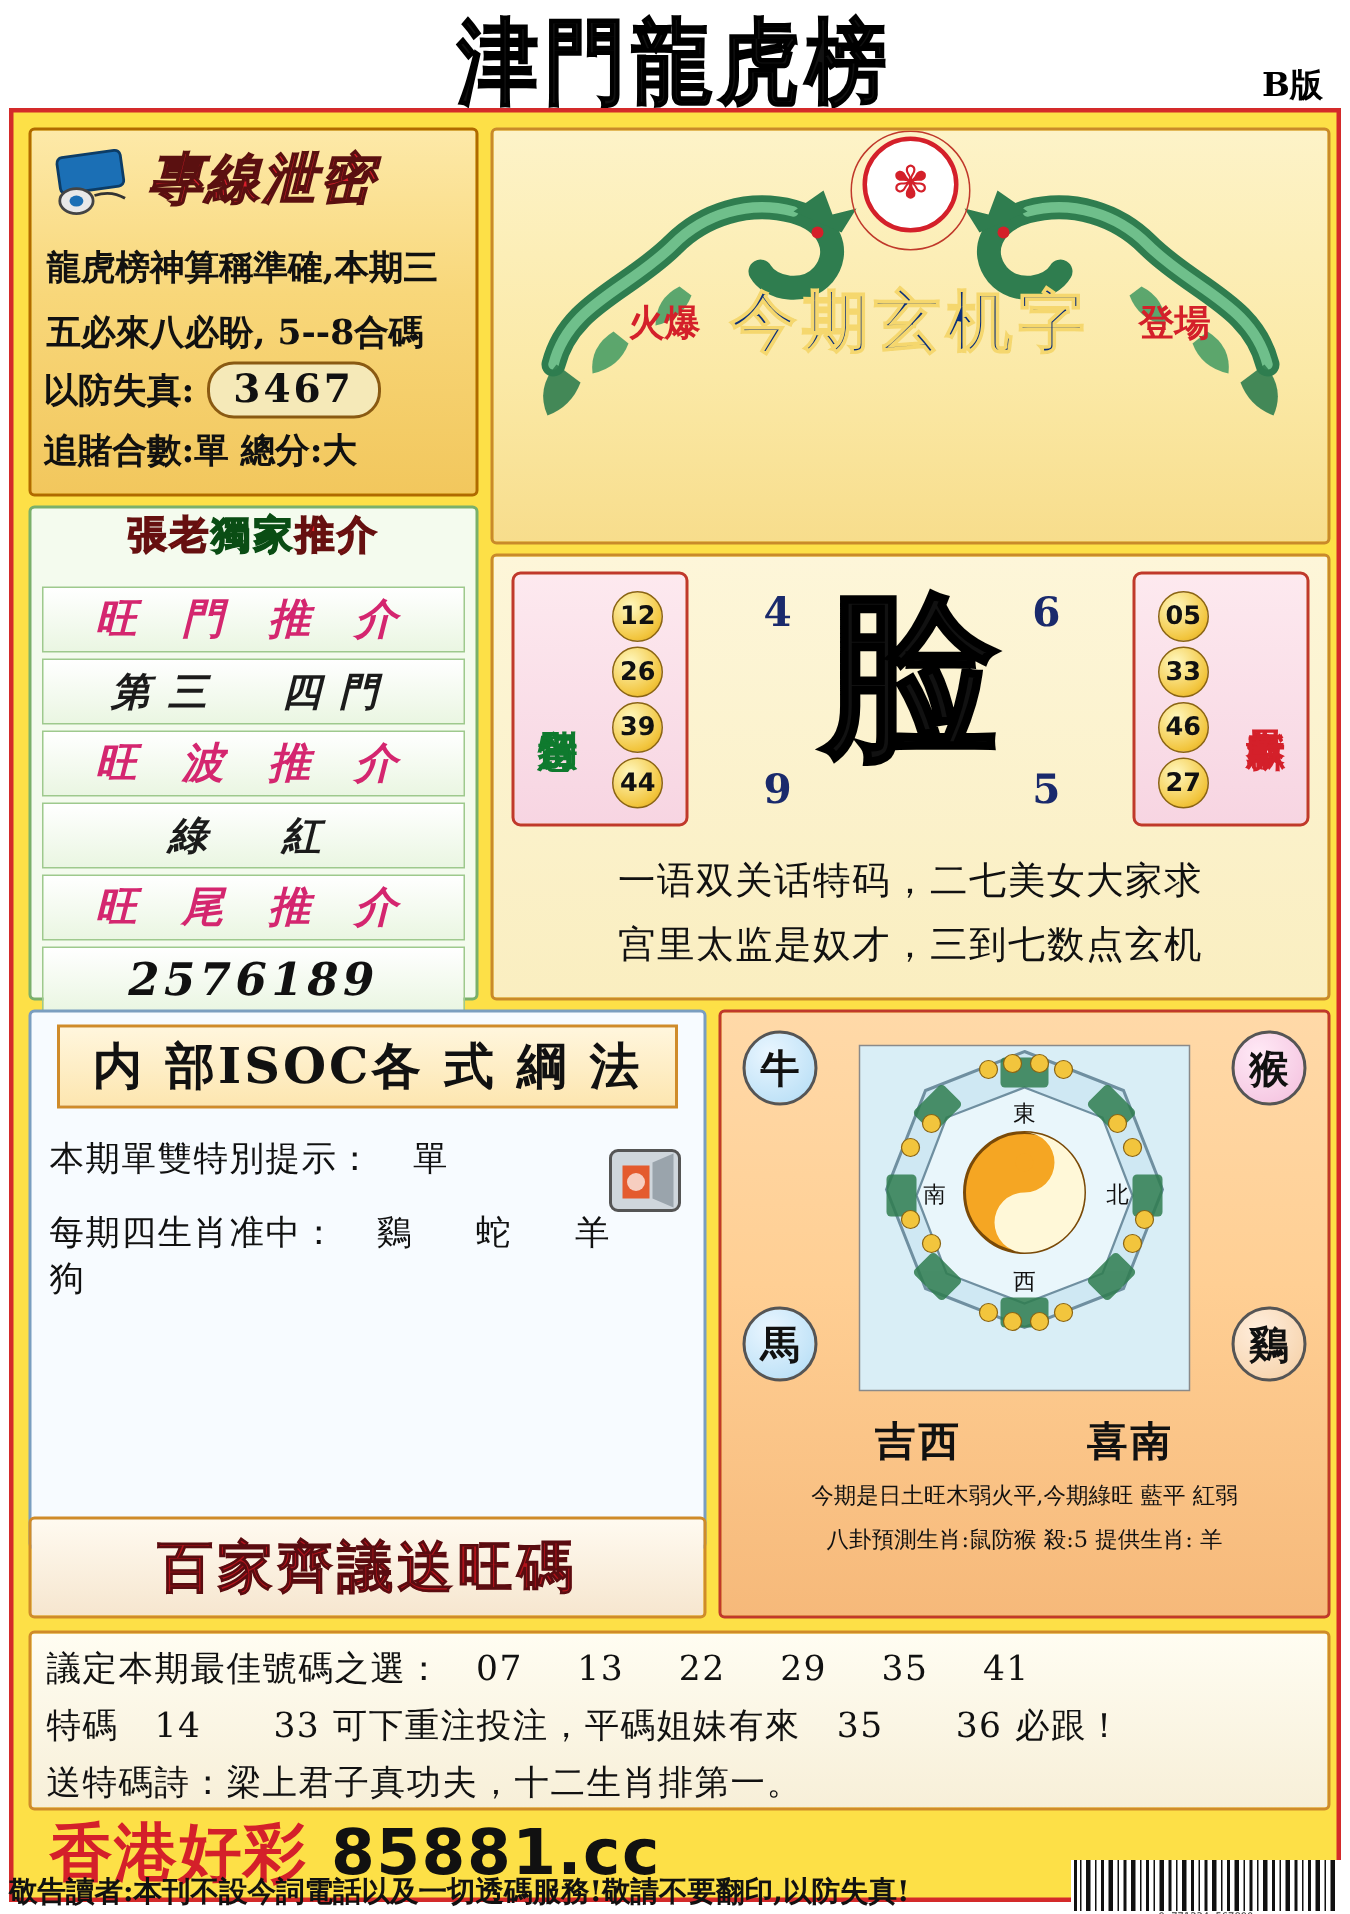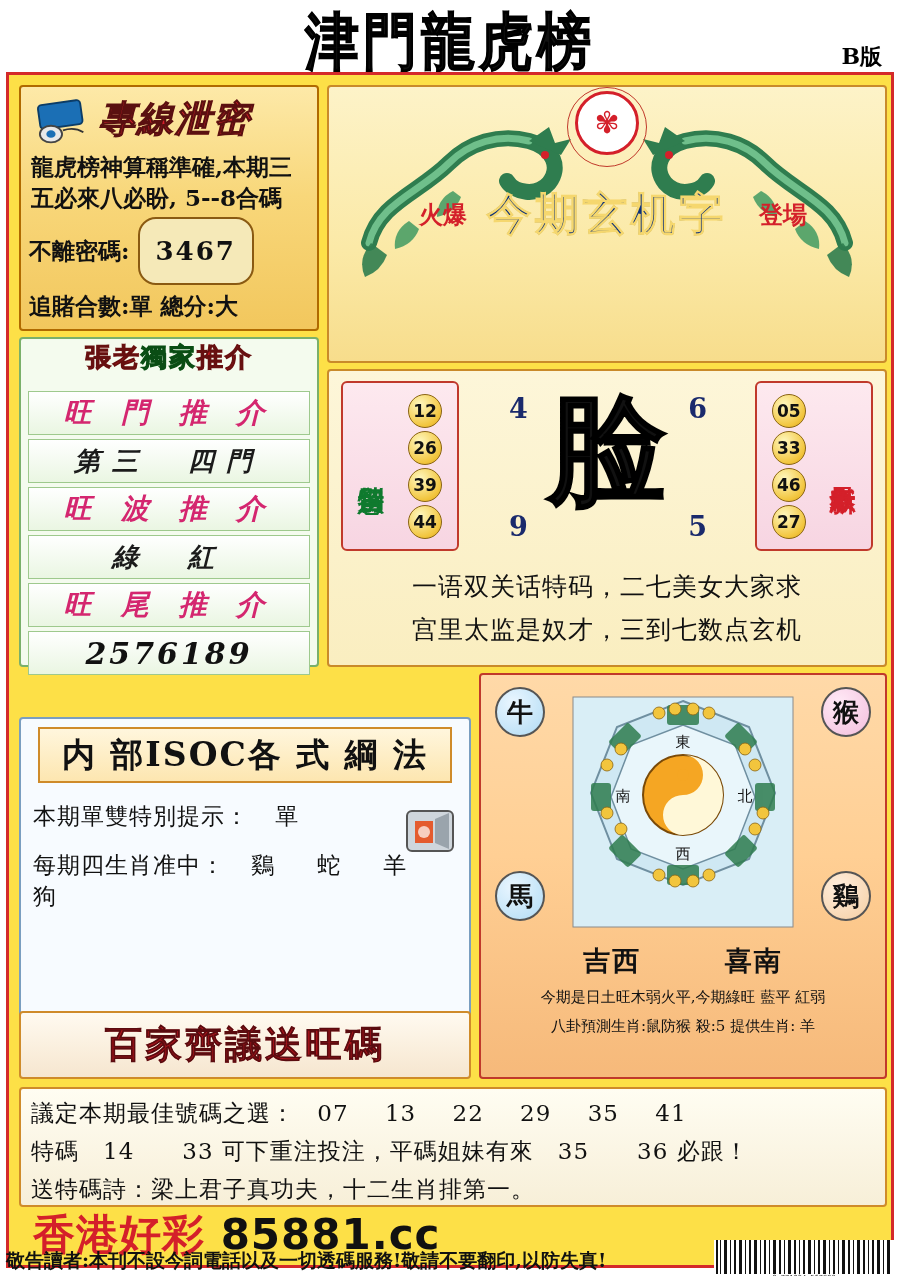--- a/index.html
+++ b/index.html
@@ -54,30 +54,30 @@
   .hotline-title {
     position:absolute; left:70px; top:2px;
     font-family:"DejaVu Serif","Liberation Serif",serif;
     font-size:36px; font-weight:bold; color:#d81e2a;
     -webkit-text-stroke:1px #5a1010;
     letter-spacing:2px;
     font-style:italic;
   }
   .hot-line-txt {
     font-family:"DejaVu Serif","Liberation Serif",serif;
-    font-size:23px; color:#111; margin:0 0 0 2px; line-height:1.35; font-weight:bold;
+    font-size:23px; color:#111; margin:12px 0 0 2px; line-height:1.35; font-weight:bold;
   }
   .secret-row { display:flex; align-items:center; margin-top:4px; }
   .secret-label {
     font-family:"DejaVu Serif","Liberation Serif",serif;
     font-size:23px; font-weight:bold; color:#111;
   }
   .secret-pill {
     margin-left:8px; background:#f5e9b8; border:2px solid #8a5a12;
-    border-radius:18px; padding:17px 16px;
+    border-radius:18px; padding:2px 16px;
     font-size:26px; font-weight:bold; color:#111; letter-spacing:2px;
     font-family:"DejaVu Serif","Liberation Serif",serif;
   }
   .hot-bottom {
     font-family:"DejaVu Serif","Liberation Serif",serif;
     font-size:23px; font-weight:bold; color:#111; margin-top:6px;
   }
 
   
   #zhanglao {
@@ -189,21 +189,20 @@
     font-family:Liberation Mono, monospace;
     font-size:25px; color:#111; line-height:1.7; text-align:center;
     letter-spacing:1px;
   }
 
   
   #isoc {
     left:4px; top:592px; width:452px; height:360px;
     border:2px solid #7a9ec0; background:#f7fbff; border-radius:4px;
     padding:6px 8px;
-    margin-top:44px;
   }
   .isoc-head {
     margin:2px auto 6px; width:96%; height:56px;
     border:2px solid #cf8b2a;
     background:linear-gradient(180deg,#fff6dd 0%,#fde6b0 100%);
     display:flex; align-items:center; justify-content:center;
     font-family:"DejaVu Serif","Liberation Serif",serif;
     font-size:33px; font-weight:bold; color:#111; letter-spacing:2px;
   }
   .isoc-line {
@@ -317,21 +316,21 @@
           <rect x="4" y="6" width="46" height="26" rx="4" fill="#1b6fb5" stroke="#0c3c66" stroke-width="2" transform="rotate(-8 27 19)"></rect>
           <ellipse cx="17" cy="40" rx="12" ry="9" fill="#e8e8e8" stroke="#444" stroke-width="2"></ellipse>
           <ellipse cx="17" cy="40" rx="5" ry="4" fill="#1b6fb5"></ellipse>
           <path d="M30 36 q12 -4 22 2" stroke="#333" stroke-width="2" fill="none"></path>
         </svg>
         <div class="hotline-title">專線泄密</div>
       </div>
       <div class="hot-line-txt">龍虎榜神算稱準確,本期三</div>
       <div class="hot-line-txt">五必來八必盼, 5--8合碼</div>
       <div class="secret-row">
-        <span class="secret-label">不離密碼:</span>
+        <span class="secret-label">以防失真:</span>
         <span class="secret-pill">3467</span>
       </div>
       <div class="hot-bottom">追賭合數:單   總分:大</div>
     </div>
 
     <div class="panel" id="zhanglao">
       <div class="zl-head">
         <span class="r">張老</span><span class="g">獨家</span><span class="r">推介</span>
       </div>
       <div class="zl-row lbl">旺 門 推 介</div>

